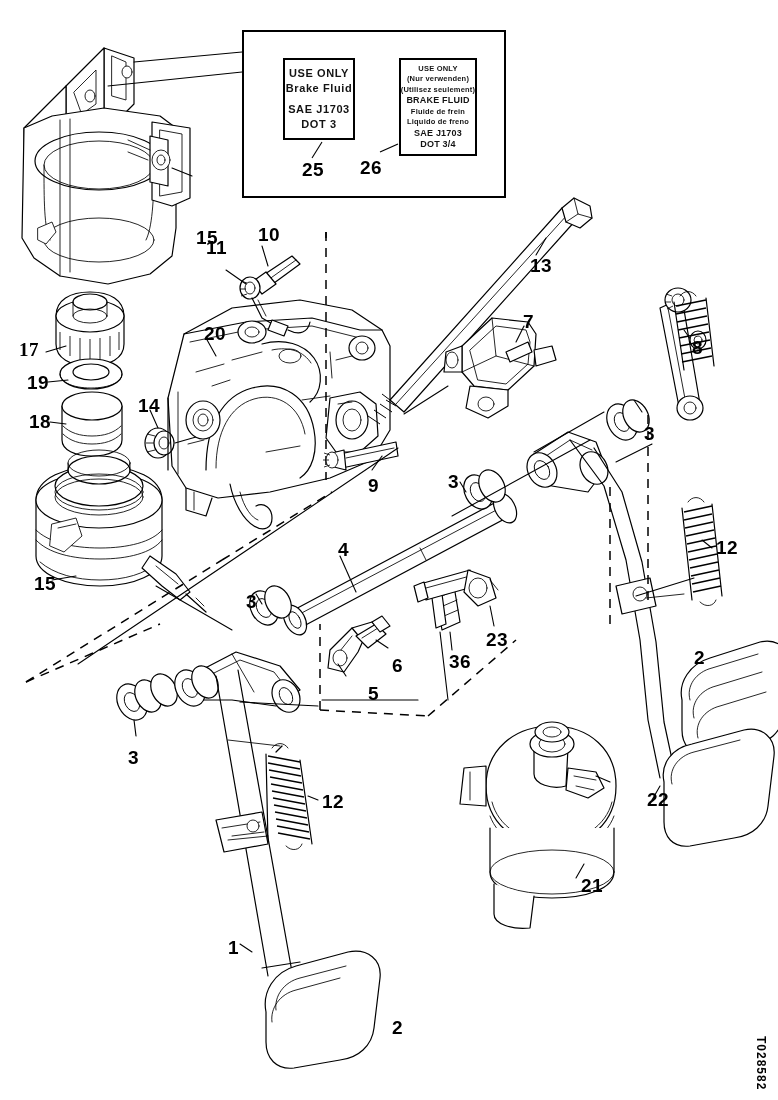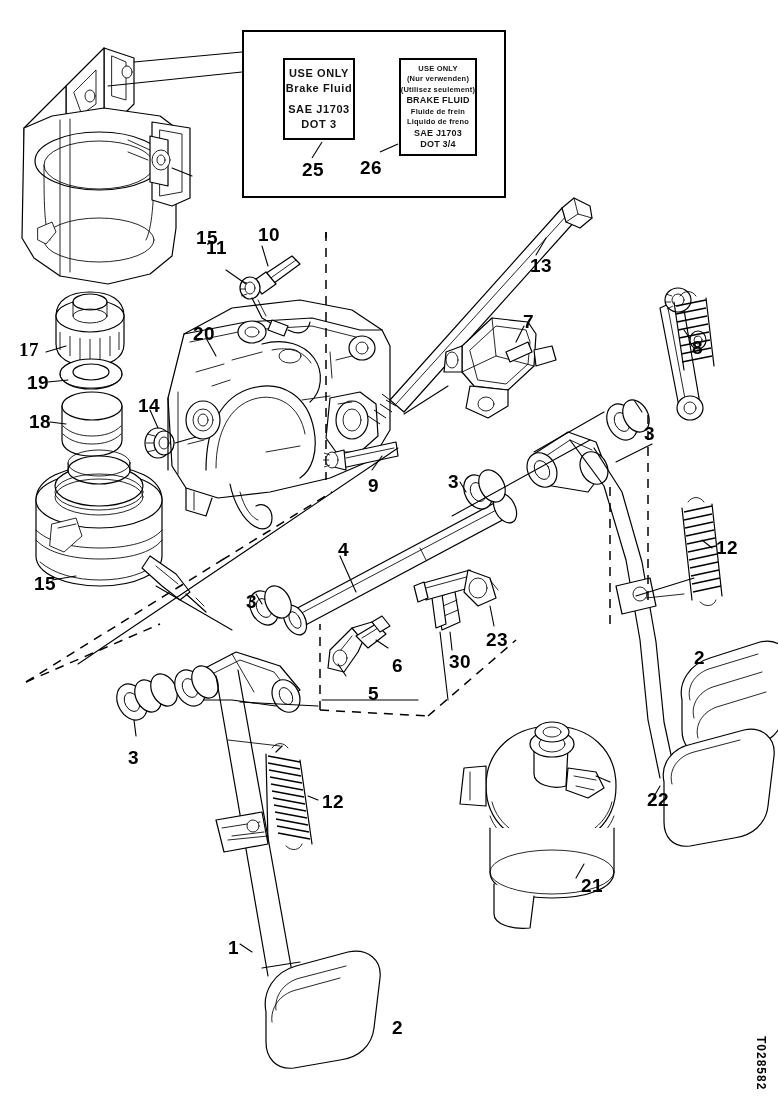--- a/index.html
+++ b/index.html
@@ -630,24 +630,24 @@
   <div class="callout" style="left:206px;  top:238px;">11</div>
   <div class="callout" style="left:322px;  top:792px;">12</div>
   <div class="callout" style="left:716px;  top:538px;">12</div>
   <div class="callout" style="left:530px;  top:256px;">13</div>
   <div class="callout" style="left:138px;  top:396px;">14</div>
   <div class="callout" style="left:196px;  top:184px;margin-top:44px;">15</div>
   <div class="callout" style="left:34px;   top:574px;">15</div>
   <div class="callout" style="left:19px;   top:340px;font-family:Liberation Serif, serif;">17</div>
   <div class="callout" style="left:27px;   top:373px;">19</div>
   <div class="callout" style="left:29px;   top:412px;">18</div>
-  <div class="callout" style="left:193px;  top:324px;">20</div>
+  <div class="callout" style="left:204px;  top:324px;">20</div>
   <div class="callout" style="left:581px;  top:876px;">21</div>
   <div class="callout" style="left:647px;  top:790px;">22</div>
   <div class="callout" style="left:486px;  top:630px;">23</div>
-  <div class="callout" style="left:449px;  top:652px;">30</div>
+  <div class="callout" style="left:449px;  top:652px;">36</div>
 
   <div class="callout" style="left:302px; top:160px;">25</div>
   <div class="callout" style="left:360px; top:146px;margin-top:12px;">26</div>
 
   <div class="drawing-no" style="left:768px; top:1036px;">T028582</div>
 
 </div>
 
 </body></html>

